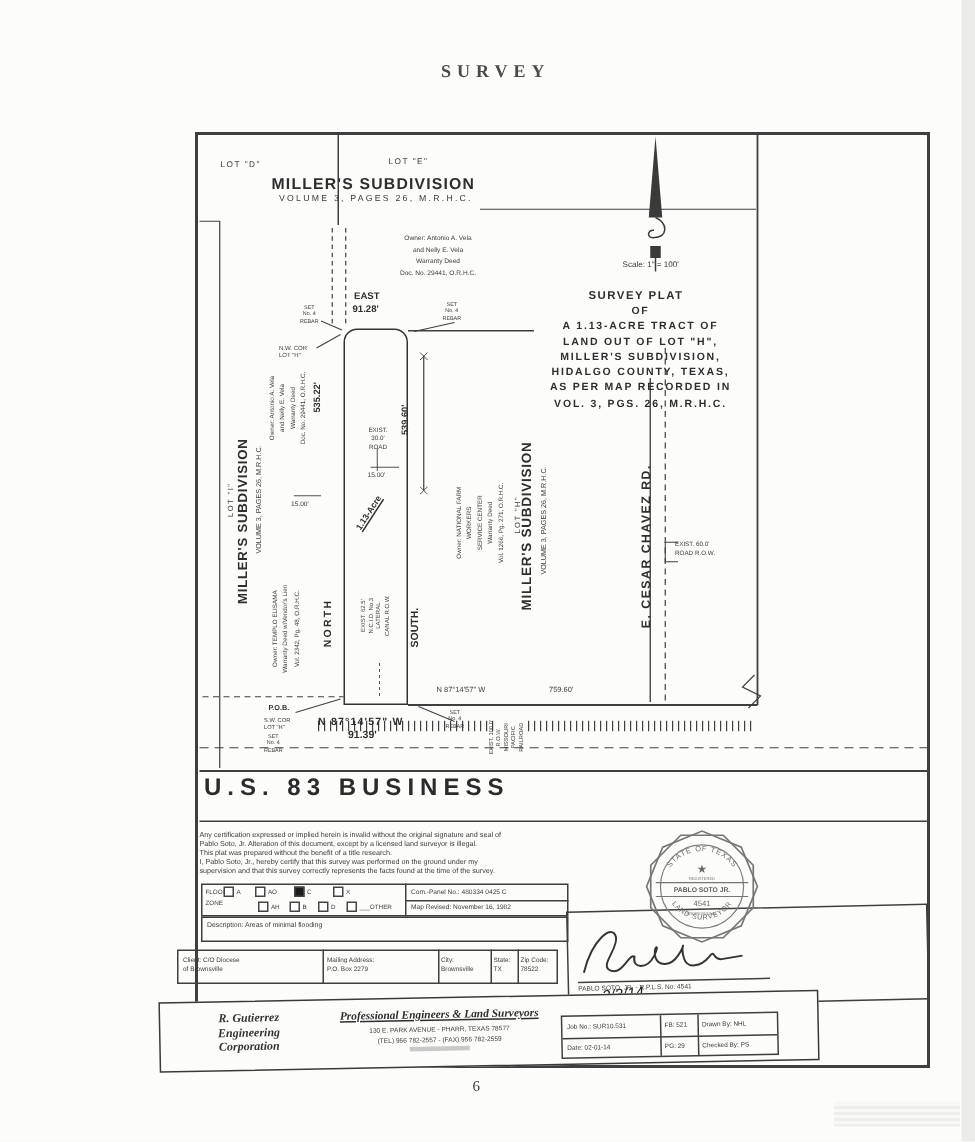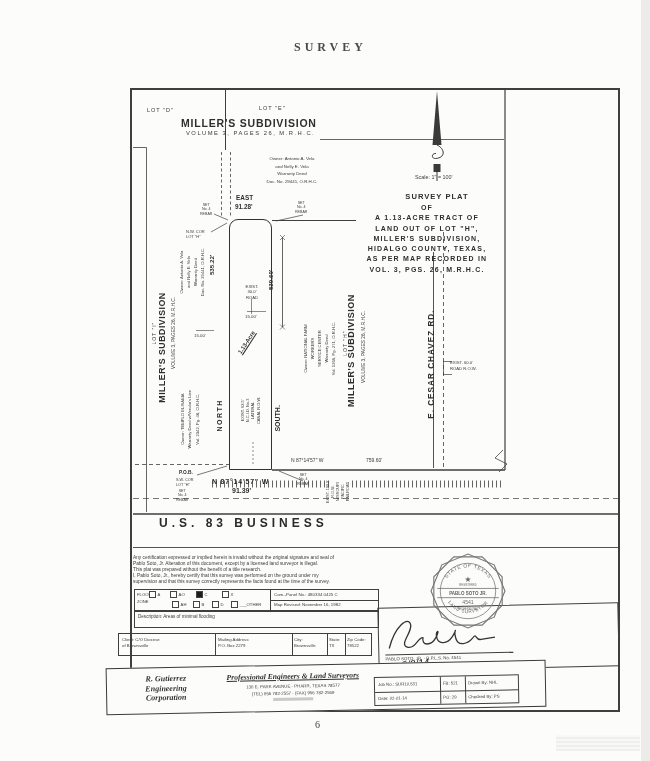--- a/index.html
+++ b/index.html
@@ -75,21 +75,21 @@
   <div class="lbl" style="left:147px;top:107px;font-size:5.5px;letter-spacing:1px;">LOT "D"</div>
   <div class="lbl" style="left:259px;top:105px;font-size:5.5px;letter-spacing:1px;">LOT "E"</div>
   <div class="lbl b" style="left:181px;top:117px;font-size:10.5px;letter-spacing:0.8px;">MILLER'S SUBDIVISION</div>
   <div class="lbl" style="left:186px;top:130px;font-size:5.8px;letter-spacing:1.5px;">VOLUME 3, PAGES 26, M.R.H.C.</div>
   <div class="lbl ctr" style="left:248px;top:155px;width:88px;font-size:4.4px;line-height:1.75;">Owner: Antonio A. Vela
 and Nelly E. Vela
 Warranty Deed
 Doc. No. 29441, O.R.H.C.</div>
   <div class="lbl" style="left:415px;top:174px;font-size:5.4px;">Scale: 1" = 100'</div>
 
-  <div class="lbl ctr b" style="left:357px;top:192px;width:160px;font-size:7.6px;letter-spacing:1px;">SURVEY PLAT</div>
+  <div class="lbl ctr b" style="left:344px;top:192px;width:160px;font-size:7.6px;letter-spacing:1px;">SURVEY PLAT</div>
   <div class="lbl ctr b" style="left:347px;top:203px;width:160px;font-size:7px;letter-spacing:1.2px;line-height:10.3px;">OF
 A 1.13-ACRE TRACT OF
 LAND OUT OF LOT "H",
 MILLER'S SUBDIVISION,
 HIDALGO COUNTY, TEXAS,
 AS PER MAP RECORDED IN
 VOL. 3, PGS. 26, M.R.H.C.</div>
 
   <div class="lbl b" style="left:236px;top:194px;font-size:6.4px;">EAST</div>
   <div class="lbl b" style="left:235px;top:203px;font-size:6.4px;">91.28'</div>
@@ -149,21 +149,21 @@
   <div class="lbl ctr" style="left:297px;top:473px;font-size:3.6px;line-height:4.4px;">SET
 No. 4
 REBAR</div>
   <div class="lbl b" style="left:212px;top:478px;font-size:7px;letter-spacing:0.8px;">N 87°14'57" W</div>
   <div class="lbl b" style="left:232px;top:487px;font-size:7px;">91.39'</div>
   <div class="lbl ctr rot" style="left:325px;top:479px;width:26px;font-size:3.8px;line-height:5px;">EXIST. 100.0'
 R.O.W.
 MISSOURI
 PACIFIC
 RAILROAD</div>
-  <div class="lbl b" style="left:159px;top:516px;font-size:12px;letter-spacing:4px;color:#2b2b2b;text-align:right;">U.S. 83 BUSINESS</div>
+  <div class="lbl b" style="left:136px;top:516px;font-size:16px;letter-spacing:4px;color:#2b2b2b;text-align:right;">U.S. 83 BUSINESS</div>
 
   <div class="lbl" style="left:133px;top:555px;width:270px;font-size:4.8px;line-height:5.9px;">Any certification expressed or implied herein is invalid without the original signature and seal of
 Pablo Soto, Jr. Alteration of this document, except by a licensed land surveyor is illegal.
 This plat was prepared without the benefit of a title research.
 I, Pablo Soto, Jr., hereby certify that this survey was performed on the ground under my
 supervision and that this survey correctly represents the facts found at the time of the survey.</div>
 
   <div class="rect" style="left:134px;top:589px;width:245px;height:22px;"></div>
   <div class="vline" style="left:270px;top:589px;height:22px;"></div>
   <div class="hline" style="left:270px;top:600px;width:109px;"></div>

